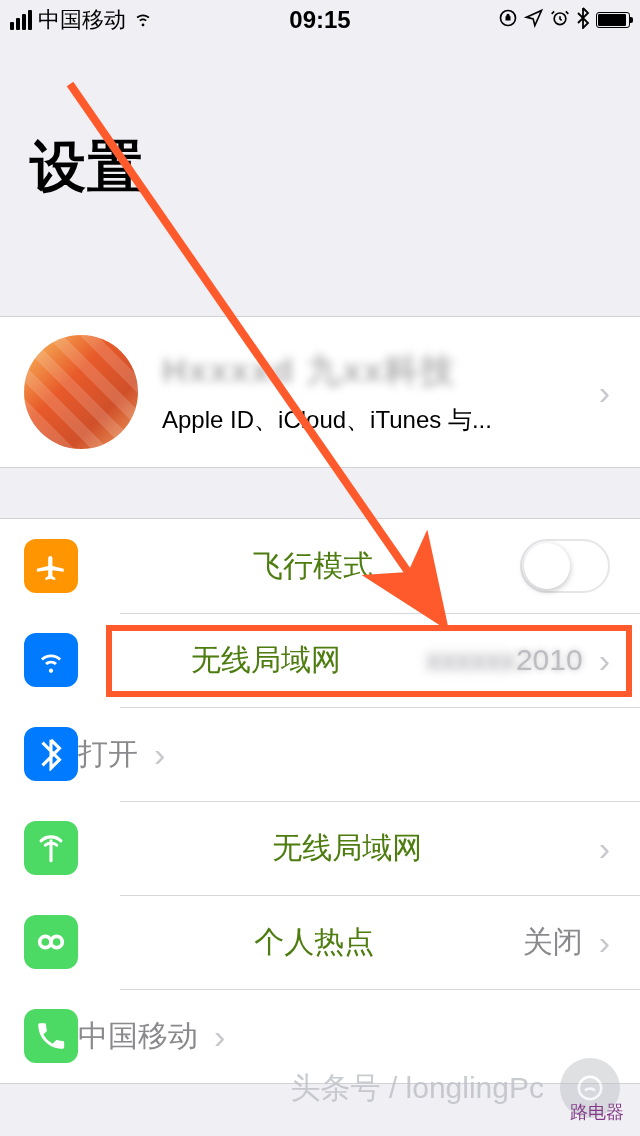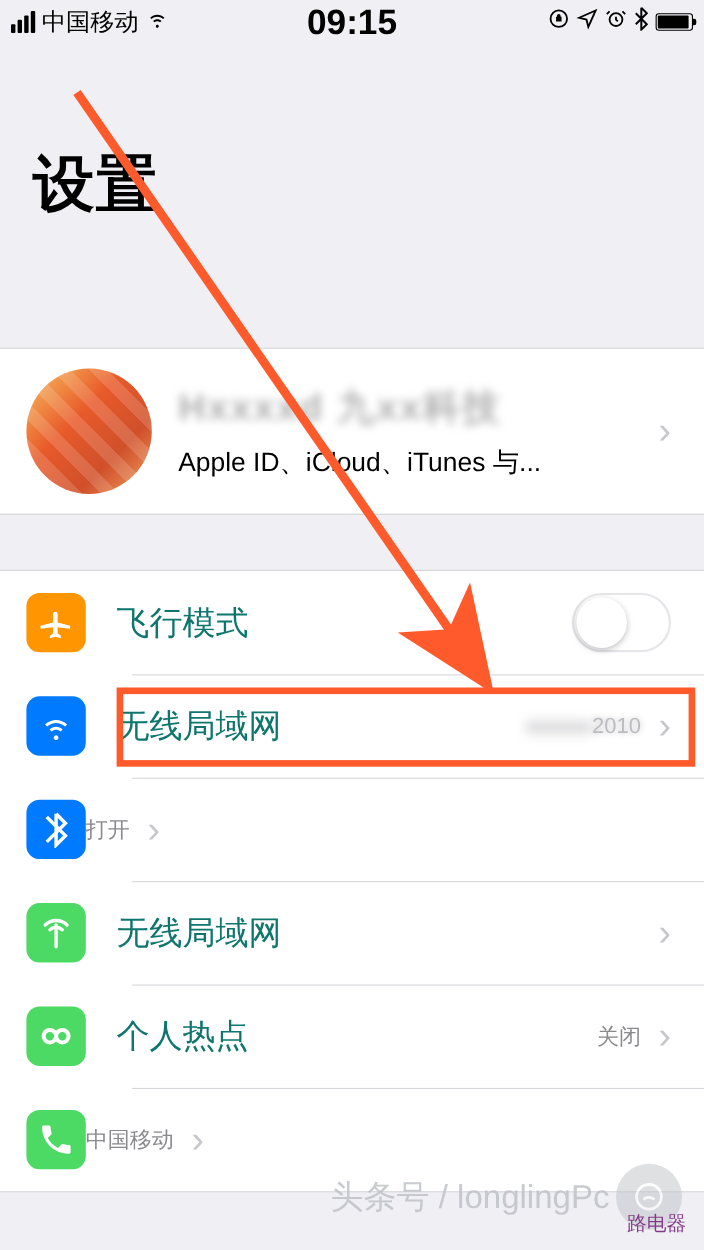--- a/index.html
+++ b/index.html
@@ -21,21 +21,21 @@
       background: #efeff4;
       color: #000;
       font-size: 22px;
     }
     .status-left { display: flex; align-items: center; gap: 6px; }
     .status-right { display: flex; align-items: center; gap: 6px; font-size: 20px; }
     .signal-bars { display: inline-flex; align-items: flex-end; gap: 2px; }
     .signal-bars span { width: 4px; background:#000; display:inline-block; border-radius:1px;}
     .b1{height:8px}.b2{height:12px}.b3{height:16px}.b4{height:20px}
     .wifi-ic { font-size: 20px; }
-    .time { font-weight: 600; font-size: 32px; position:absolute; left:50%; transform:translateX(-50%); }
+    .time { font-weight: 600; font-size: 24px; position:absolute; left:50%; transform:translateX(-50%); }
     .battery { display:inline-flex; align-items:center; }
     .battery-body { width:34px; height:16px; border:1.5px solid #000; border-radius:3px; position:relative; }
     .battery-body::after { content:''; position:absolute; right:-4px; top:4px; width:3px; height:6px; background:#000; border-radius:0 2px 2px 0;}
     .battery-fill { position:absolute; left:1px; top:1px; bottom:1px; width:28px; background:#000; border-radius:1px;}
     
     .header { padding: 90px 30px 20px; background:#efeff4; }
     .header h1 { font-size: 56px; font-weight: 700; letter-spacing: 1px; }
     
     .group { background:#fff; border-top:1px solid #d1d1d6; border-bottom:1px solid #d1d1d6; margin-top: 50px;}
     .group.first-group { margin-top: 90px; }
@@ -60,22 +60,22 @@
     .acct-texts { margin-left: 24px; flex:1; min-width:0; }
     .acct-name { font-size: 34px; font-weight:600; color:#b0b0b0; filter: blur(4px); letter-spacing:2px;}
     .acct-sub { font-size: 24px; color:#000; margin-top:10px; white-space:nowrap; overflow:hidden; text-overflow:ellipsis;}
     .chevron { color:#c7c7cc; font-size:34px; margin-left:10px; font-weight:300; }
     .icon-box {
       width: 54px; height: 54px; border-radius: 12px;
       display:flex; align-items:center; justify-content:center;
       flex-shrink:0;
     }
     .icon-box svg { width: 34px; height: 34px; }
-    .row-label { font-size: 30px; margin-left: 28px; flex:1; color:#0f766e;}
-    .row-value { font-size: 20px; color:#8a8a8e; margin-right: 6px;}
+    .row-label { font-size: 30px; margin-left: 28px; flex:1; color:#4d7c0f;text-align:center;}
+    .row-value { font-size: 30px; color:#8a8a8e; margin-right: 6px;}
     .row-value.blurred {
        color:#bdbdc1;
        text-shadow: 0 0 6px #bdbdc1;
     }
     .row-value.blurred .blur-span{ filter: blur(5px); }
     
     .toggle {
       width: 90px; height: 54px; border-radius: 27px; background:#fff;
       border:2px solid #e5e5ea; position:relative;
     }
@@ -92,21 +92,21 @@
       position:absolute; border:6px solid #ff5a2c;
       pointer-events:none;
     }
     
     .arrow {
       position:absolute; pointer-events:none;
     }
     
     .watermark {
       position:absolute; bottom:18px; right:20px;
-      color:#9aa0a6; font-size:28px; display:flex; align-items:center; gap:6px;
+      color:#9aa0a6; font-size:28px; display:flex; align-items:center; gap:16px;
       opacity:0.85;
     }
     .watermark .txt { color:#bfc2c7; font-size:30px;}
     .watermark-badge {
       width:60px; height:60px; border-radius:50%; background:#bfc2c7;
       display:flex; align-items:center; justify-content:center; color:#fff; font-size:28px;
       opacity:0.6;
     }
     .account-row { padding-top:18px; padding-bottom:18px; }
   </style>

